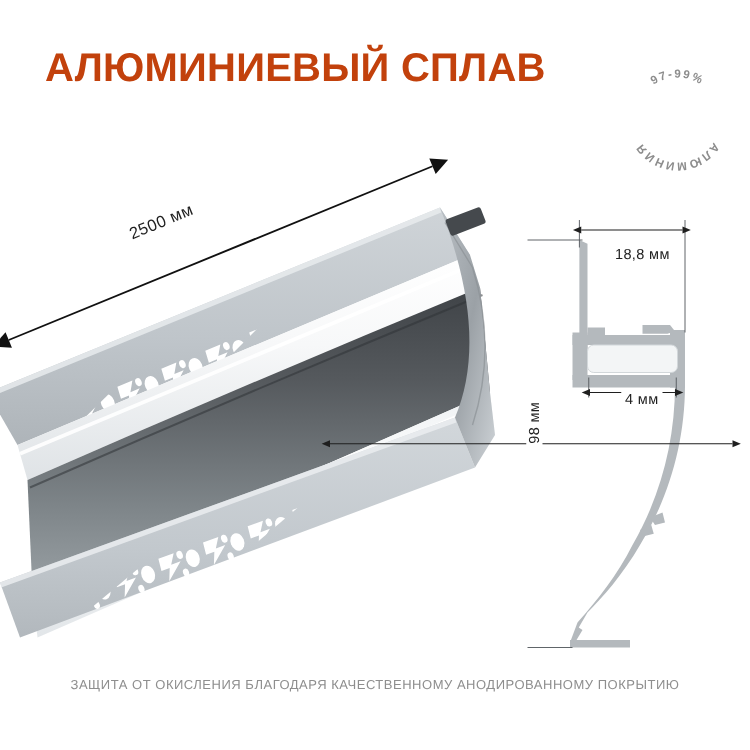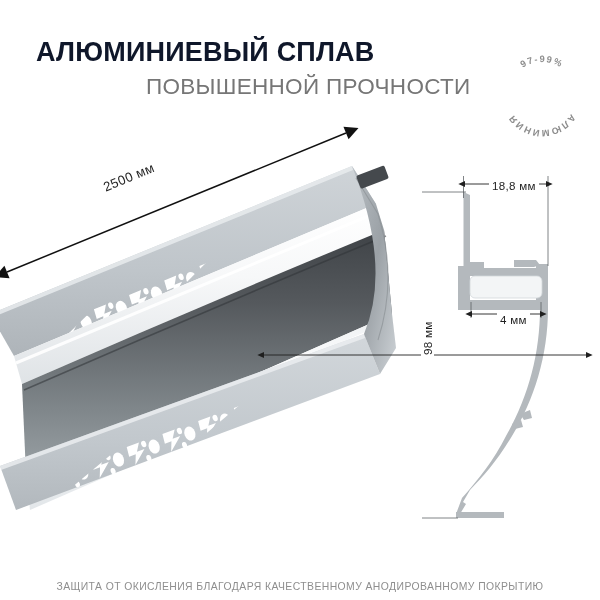--- a/index.html
+++ b/index.html
@@ -19,24 +19,24 @@
   }
 
   
   .heading {
     position: absolute;
     left: 36px;
     top: 38px;
     width: 530px;
   }
   .title-main {
-    font-size: 27px;
+    font-size: 32px;
     font-weight: 700;
     letter-spacing: 0.2px;
-    color: #0f172a;
+    color: #c2410c;
     line-height: 1.05;
     white-space: nowrap;
   }
   .title-sub {
     margin-top: 9px;
     margin-left: 110px;
     font-size: 22.5px;
     font-weight: 400;
     letter-spacing: 0.3px;
     color: #767676;
@@ -106,51 +106,49 @@
   .dim-lbl {
     position: absolute;
     font-size: 11.6px;
     font-weight: 500;
     color: #1f1f1f;
     letter-spacing: 0.3px;
     white-space: nowrap;
     background: #ffffff;
     padding: 0 3px;
   }
-  #dim-width-label  { left: 489px; top: 179px; }
+  #dim-width-label  { left: 489px; top: 197px; }
   #dim-inner-label  { left: 497px; top: 313px; }
   #dim-height-label {
     left: 421px; top: 358px;
     transform: rotate(-90deg);
     transform-origin: left top;
   }
 
   
   .footer {
     position: absolute;
     left: 0;
     top: 543px;
     width: 600px;
     text-align: center;
     font-size: 10.4px;
     font-weight: 400;
     letter-spacing: 0.42px;
     color: #8e8e8e;
     white-space: nowrap;
-    margin-top: 38px;
   }
 </style>
 </head>
 <body>
 
 <div id="page">
 
   <div class="heading">
     <div class="title-main">АЛЮМИНИЕВЫЙ СПЛАВ</div>
-    <div class="title-sub">ПОВЫШЕННОЙ ПРОЧНОСТИ</div>
   </div>
 
   <div class="stamp">
     <svg width="92" height="92" viewBox="0 0 92 92" aria-hidden="true">
       <defs>
         <path id="arcTop" d="M 12,46 A 34,34 0 0 1 80,46" fill="none"></path>
         <path id="arcBot" d="M 80,46 A 34,34 0 0 1 12,46" fill="none"></path>
       </defs>
       <text>
         <textPath href="#arcTop" startOffset="50%" text-anchor="middle">97-99%</textPath>

